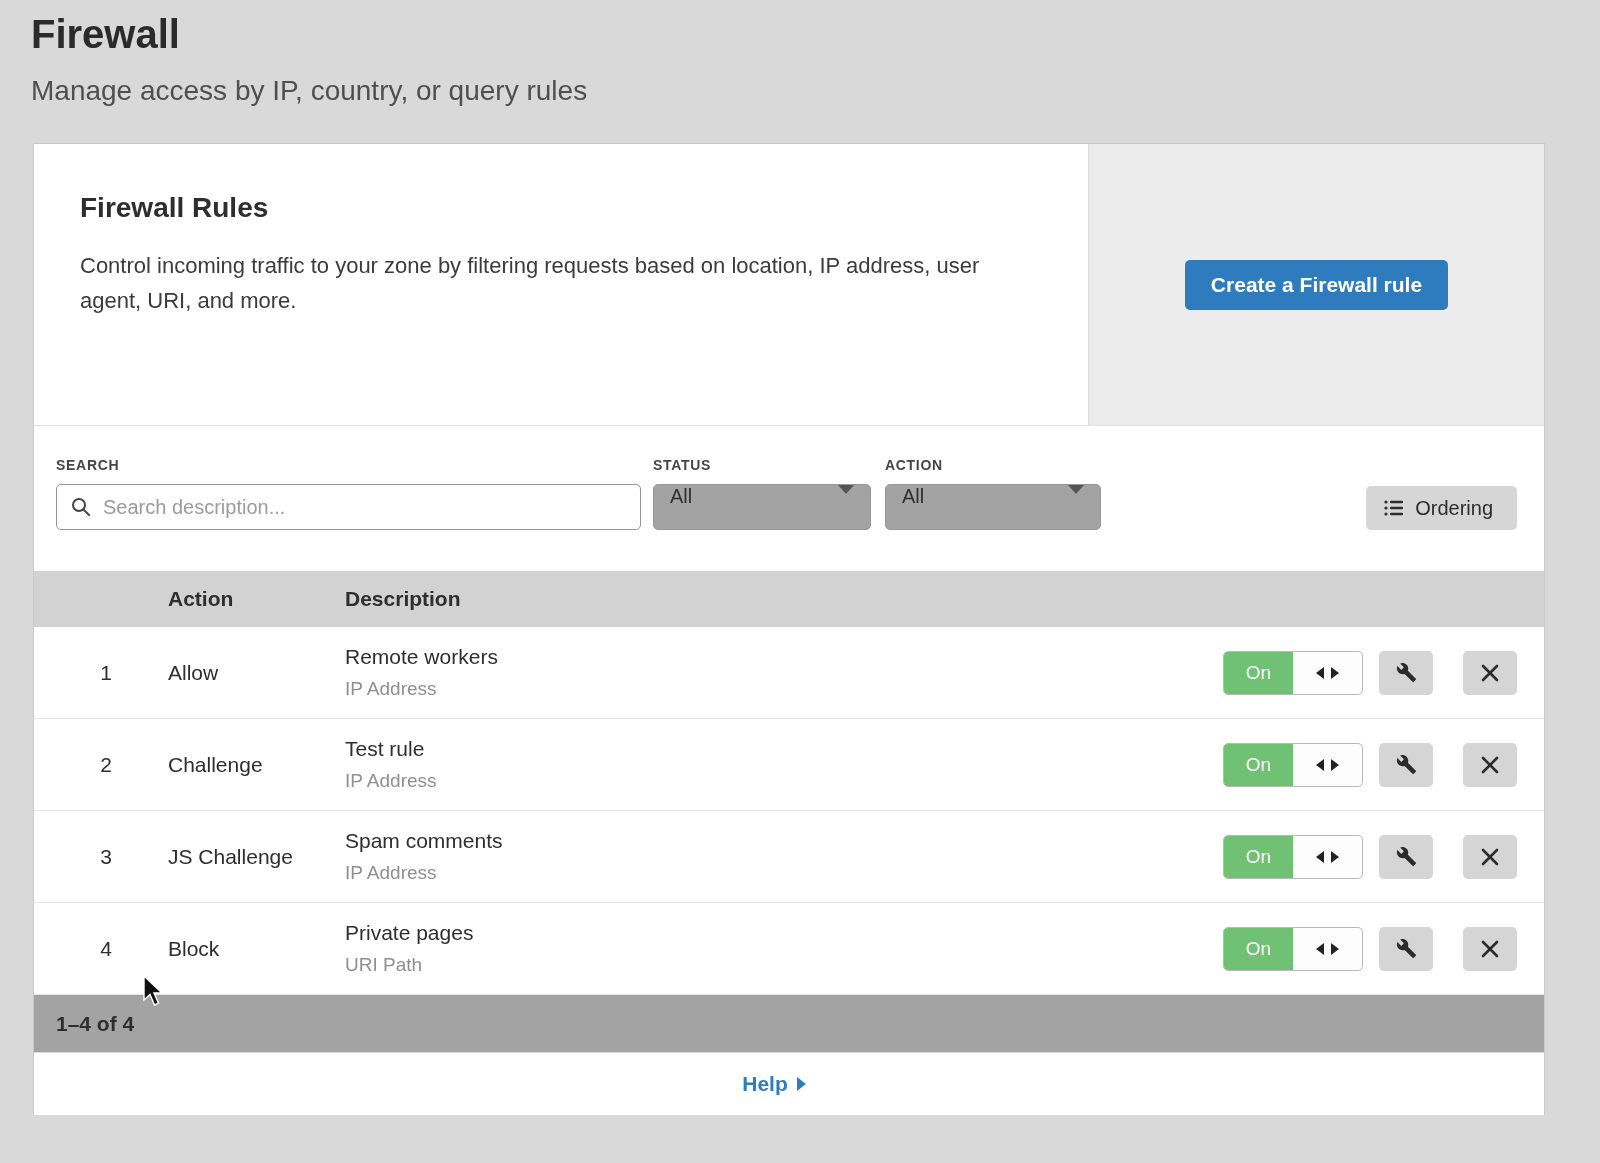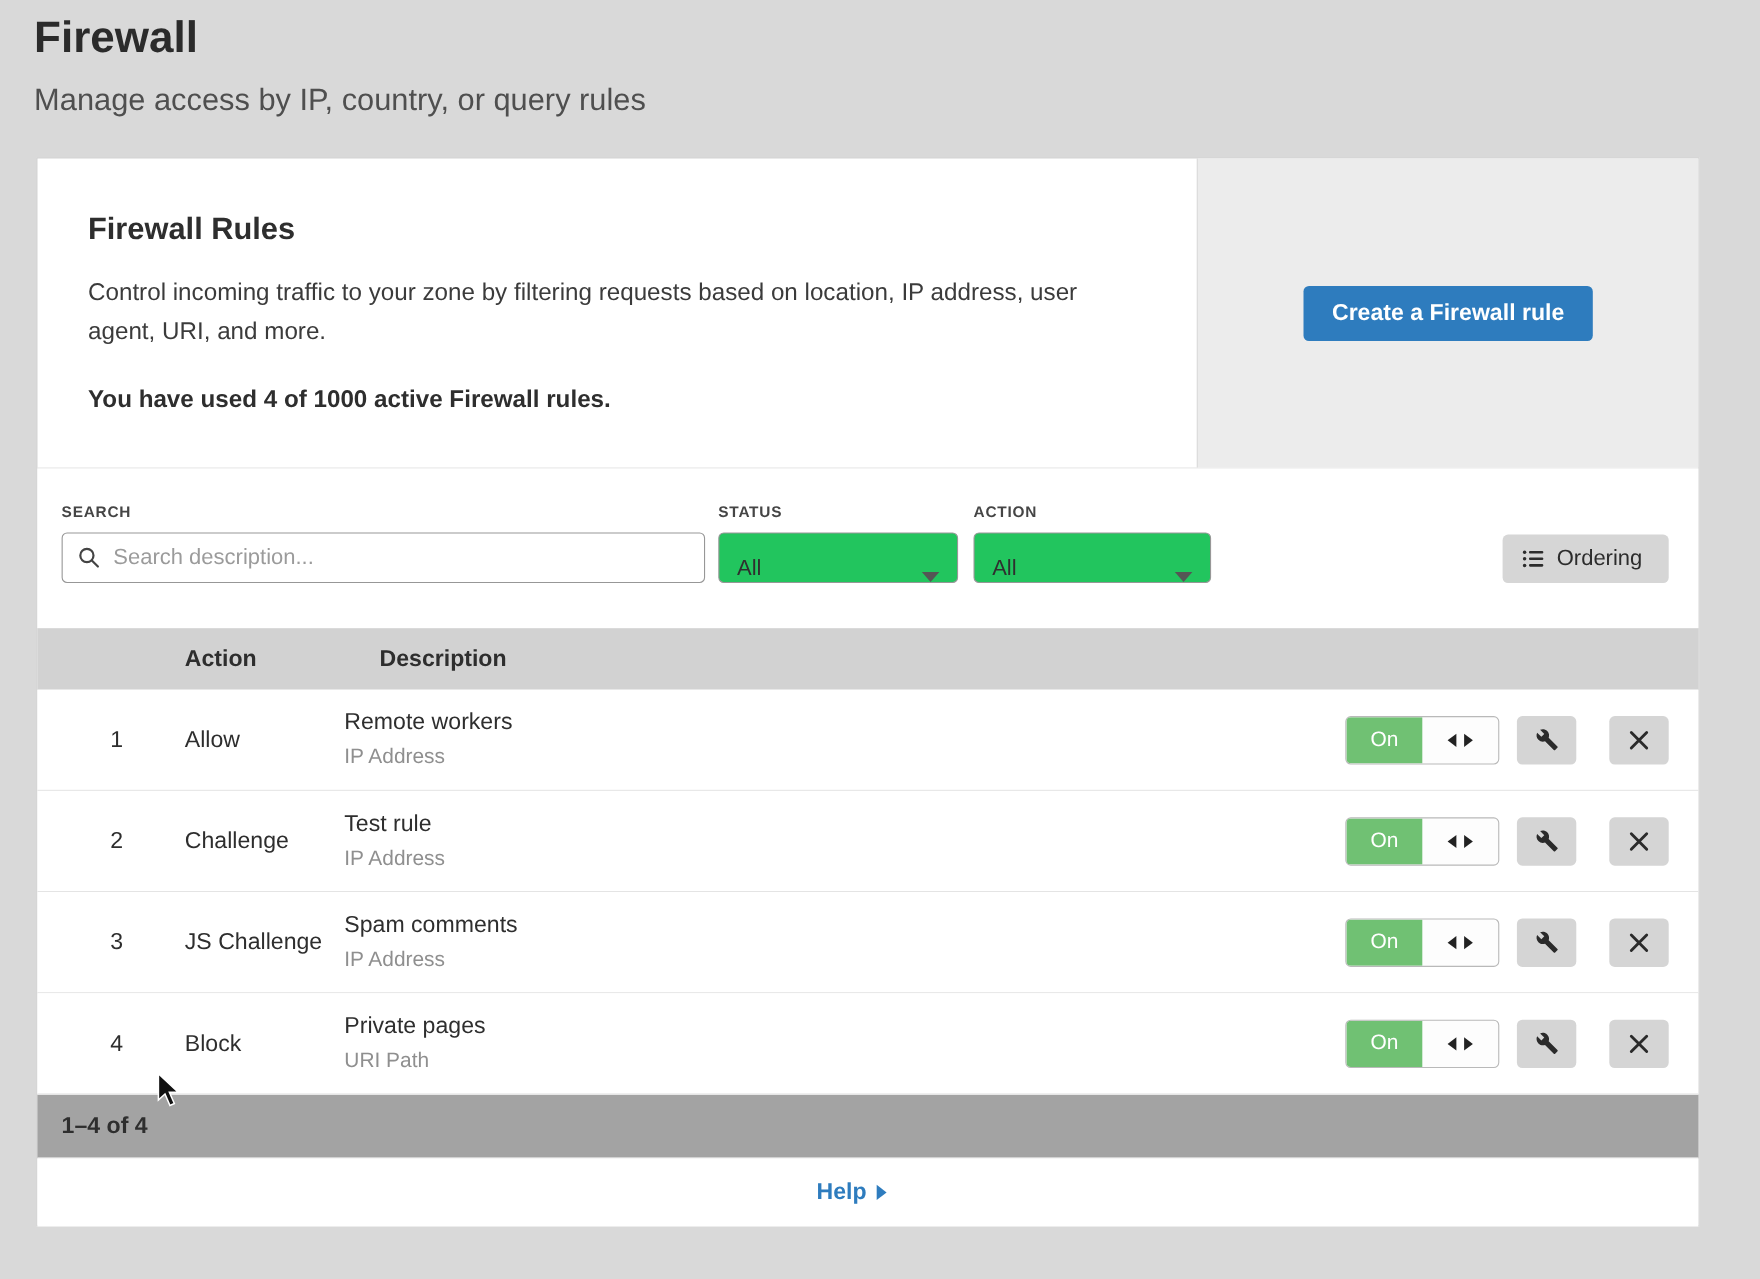--- a/index.html
+++ b/index.html
@@ -56,21 +56,21 @@
     display:flex;align-items:center;
   }
   .search-box svg{margin:0 10px 0 14px;flex:none;}
   .search-input{
     border:none;outline:none;background:transparent;flex:1;height:100%;
     font-size:20px;color:#333;font-family:inherit;padding-right:10px;
   }
   .search-input::placeholder{color:#9b9b9b;}
   .select{
     position:absolute;top:58px;height:46px;border:1px solid #979797;
-    border-radius:5px;background:#22c55e;display:flex;align-items:flex-end;
+    border-radius:5px;background:#a3a3a3;display:flex;align-items:flex-start;
     padding:0 16px;font-size:20px;color:#2f2f2f;cursor:pointer;
   }
   .select-status{left:619px;width:218px;}
   .select-action{left:851px;width:216px;}
   .caret-down{
     margin-left:auto;width:0;height:0;
     border-left:8px solid transparent;border-right:8px solid transparent;
     border-top:9px solid #555;
   }
   .ordering-btn{
@@ -85,21 +85,21 @@
     height:56px;background:#d2d2d2;display:flex;align-items:center;
     font-size:21px;font-weight:700;color:#2e2e2e;
   }
   .col-action{margin-left:134px;width:177px;}
   .rule-row{
     height:92px;display:flex;align-items:center;
     border-bottom:1px solid #e4e4e4;position:relative;background:#fff;
   }
   .row-num{margin-left:62px;width:20px;text-align:center;font-size:21px;color:#2e2e2e;}
   .row-action{margin-left:52px;width:145px;font-size:21px;color:#2e2e2e;}
-  .row-desc{}
+  .row-desc{margin-left:32px;}
   .row-desc .title{font-size:21px;color:#2e2e2e;margin-bottom:9px;}
   .row-desc .sub{font-size:19px;color:#8f8f8f;}
   .row-controls{position:absolute;right:27px;top:50%;transform:translateY(-50%);
     display:flex;align-items:center;}
   .toggle{
     width:140px;height:44px;border:1px solid #b9b9b9;border-radius:5px;
     overflow:hidden;display:flex;cursor:pointer;margin-right:16px;background:#fdfdfd;
   }
   .toggle-on{
     width:50%;background:var(--toggle-green);color:#fff;font-size:19px;
@@ -143,21 +143,20 @@
   <div class="page-title">Firewall</div>
   <div class="page-subtitle">Manage access by IP, country, or query rules</div>
 </div>
 
 <div class="card">
 
   <div class="card-top">
     <div class="card-info">
       <div class="card-heading">Firewall Rules</div>
       <div class="card-desc">Control incoming traffic to your zone by filtering requests based on location, IP address, user agent, URI, and more.</div>
-      <div class="card-usage">You have used 4 of 1000 active Firewall rules.</div>
     </div>
     <div class="card-side">
       <button class="create-btn">Create a Firewall rule</button>
     </div>
   </div>
 
   <div class="filters">
     <div class="filter-label lbl-search">SEARCH</div>
     <div class="filter-label lbl-status">STATUS</div>
     <div class="filter-label lbl-action">ACTION</div>

